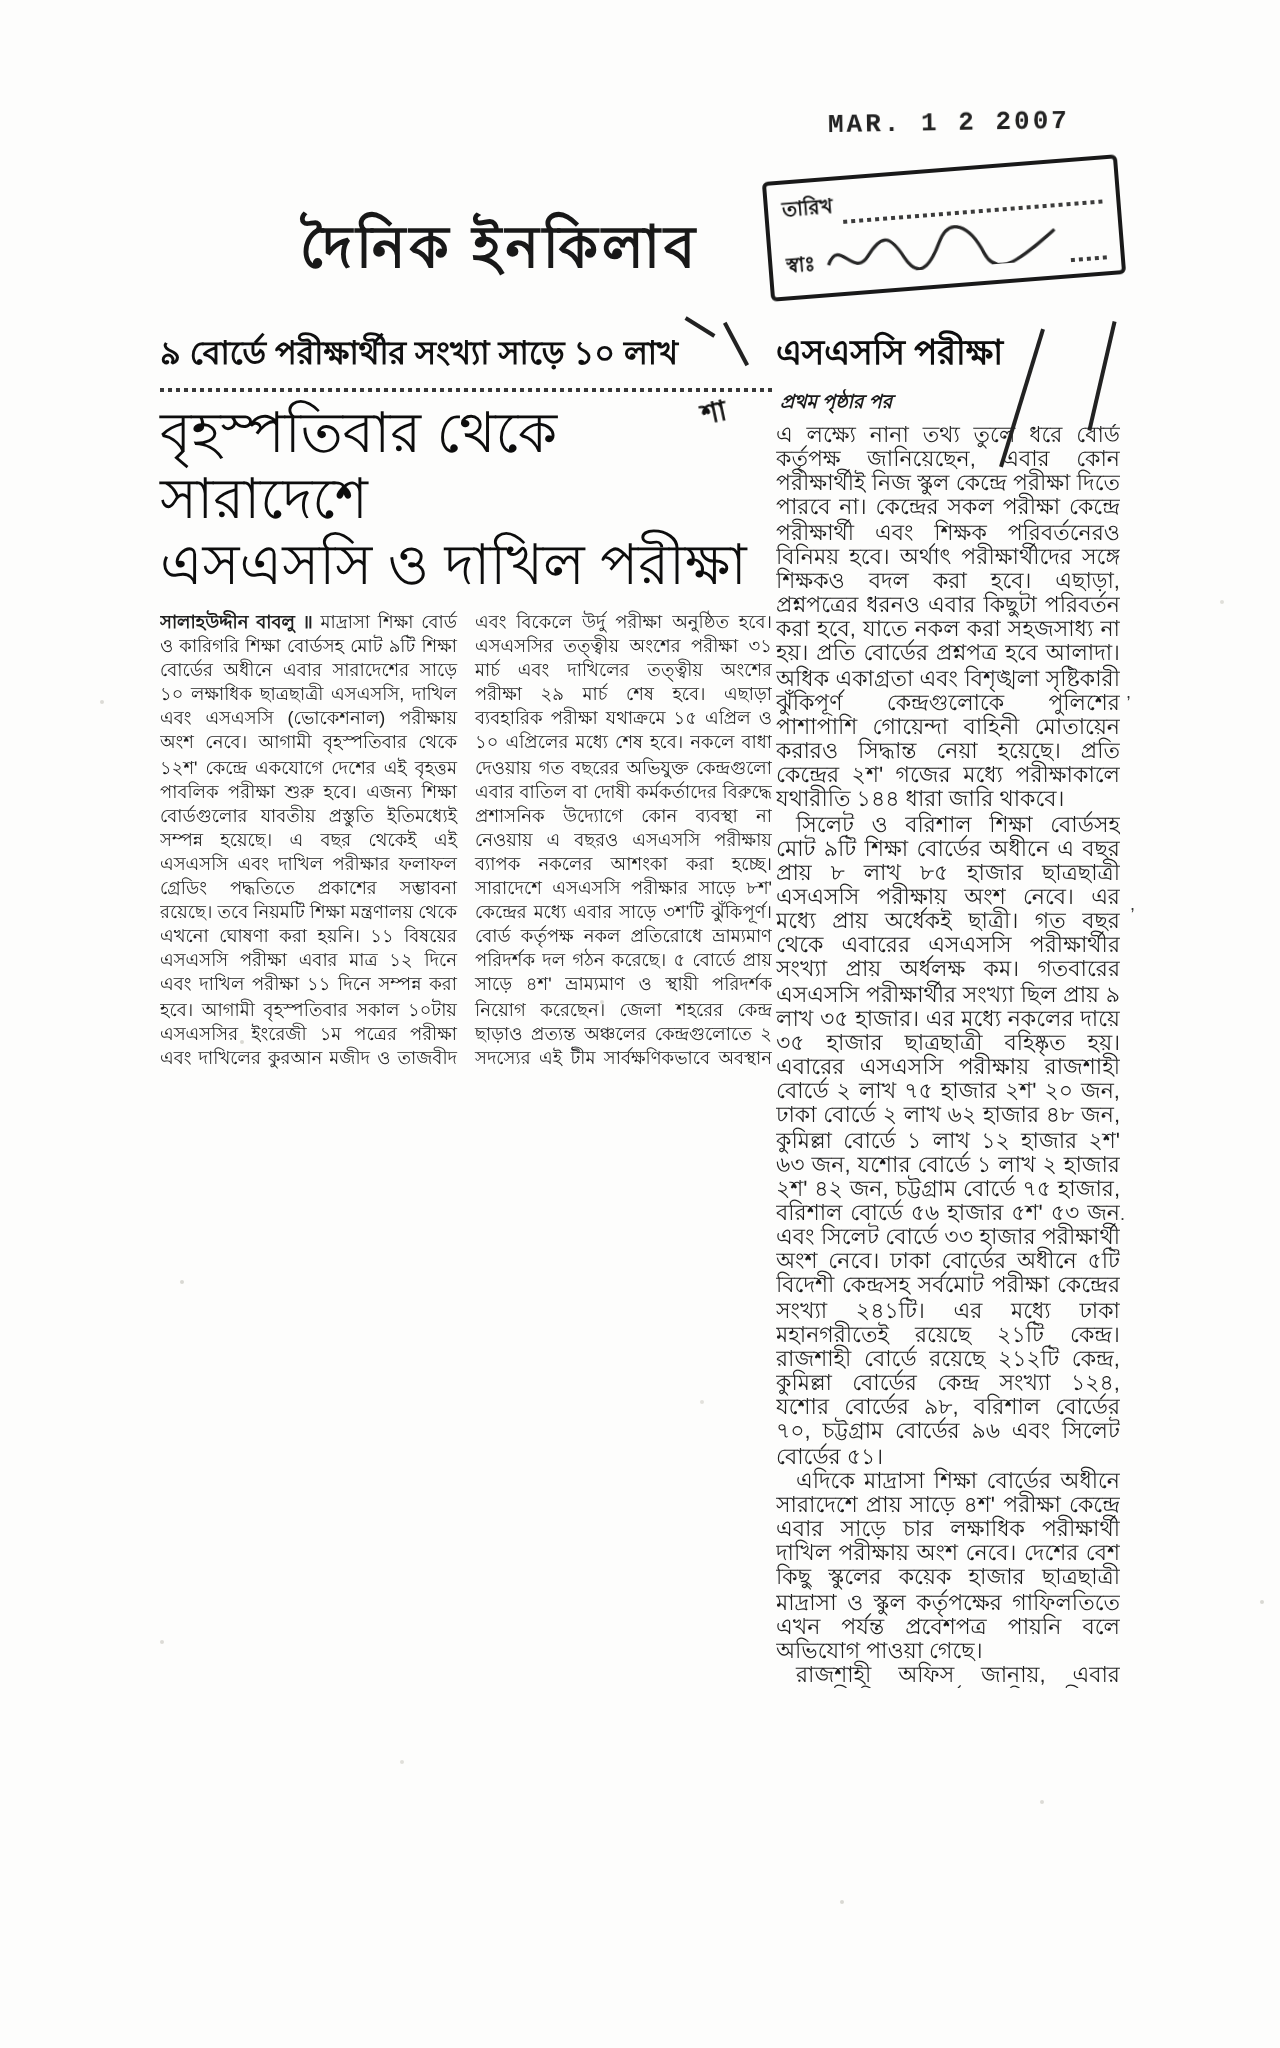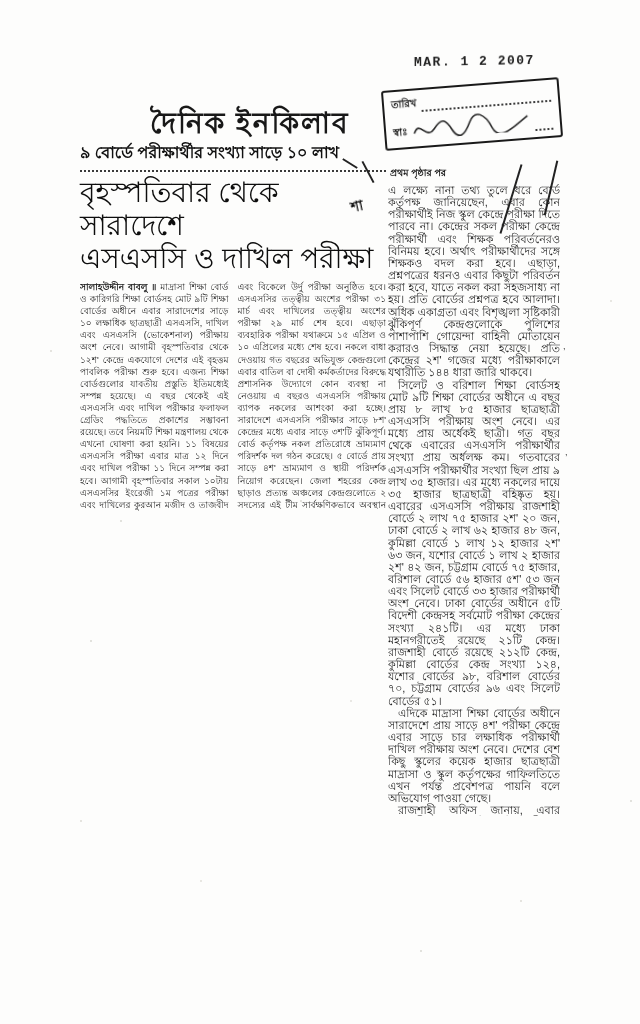--- a/index.html
+++ b/index.html
@@ -34,39 +34,39 @@
   .sig { position:relative; top:3px; }
 
   
   .masthead {
     position:absolute; left:150px; top:102px;
     font-size:28px; font-weight:700; letter-spacing:2px; color:#181818;
     transform:scaleY(1.04);
   }
 
   
-  .left-article { position:absolute; left:80px; top:140px; width:306px; }
+  .left-article { position:absolute; left:80px; top:164px; width:306px; }
   .kicker { font-size:16px; font-weight:700; white-space:nowrap; color:#101010; }
   .kicker-rule { margin-top:3px; border-top:2px dotted #3a3a3a; width:100%; }
   .headline {
     margin-top:4px; font-size:28px; line-height:33px; font-weight:400;
     color:#0d0d0d; white-space:pre-line;
   }
   .lbody {
     margin-top:6px; height:234px; overflow:hidden;
     column-count:2; column-gap:9px;
     font-size:9px; line-height:12.1px; text-align:justify; color:#1e1e1e;
   }
   .lbody p { margin:0; }
   .byline { font-weight:700;margin-top:29px; }
 
   
   .right-article { position:absolute; left:388px; top:163px; width:172px; }
   .rheader { font-size:17px; font-weight:700; color:#0e0e0e; white-space:nowrap; }
-  .rsub { font-size:9.5px; font-weight:700; margin:3px 0 3px 2px; }
+  .rsub { font-size:9.5px; font-weight:700; margin:3px 0 3px 2px;font-style:italic; }
   .rbody {
     font-size:11px; line-height:12.15px; text-align:justify; color:#1e1e1e;
     height:632px; overflow:hidden;
   }
   .rbody p { margin:0; }
   .rbody p + p { text-indent:10px; }
 
   
   .cutmark { position:absolute; background:#222; width:2px; }
   .cut-a { left:510px; top:163px; height:72px; transform:rotate(17deg); }
@@ -122,20 +122,21 @@
     <div class="kicker-rule"></div>
     <div class="headline">বৃহস্পতিবার থেকে সারাদেশে
 এসএসসি ও দাখিল পরীক্ষা</div>
     <div class="lbody">
       <p><span class="byline">সালাহউদ্দীন বাবলু ॥</span><span> মাদ্রাসা শিক্ষা বোর্ড ও কারিগরি শিক্ষা বোর্ডসহ মোট ৯টি শিক্ষা বোর্ডের অধীনে এবার সারাদেশের সাড়ে ১০ লক্ষাধিক ছাত্রছাত্রী এসএসসি, দাখিল এবং এসএসসি (ভোকেশনাল) পরীক্ষায় অংশ নেবে। আগামী বৃহস্পতিবার থেকে ১২শ' কেন্দ্রে একযোগে দেশের এই বৃহত্তম পাবলিক পরীক্ষা শুরু হবে। এজন্য শিক্ষা বোর্ডগুলোর যাবতীয় প্রস্তুতি ইতিমধ্যেই সম্পন্ন হয়েছে। এ বছর থেকেই এই এসএসসি এবং দাখিল পরীক্ষার ফলাফল গ্রেডিং পদ্ধতিতে প্রকাশের সম্ভাবনা রয়েছে। তবে নিয়মটি শিক্ষা মন্ত্রণালয় থেকে এখনো ঘোষণা করা হয়নি। ১১ বিষয়ের এসএসসি পরীক্ষা এবার মাত্র ১২ দিনে এবং দাখিল পরীক্ষা ১১ দিনে সম্পন্ন করা হবে। আগামী বৃহস্পতিবার সকাল ১০টায় এসএসসির ইংরেজী ১ম পত্রের পরীক্ষা এবং দাখিলের কুরআন মজীদ ও তাজবীদ এবং বিকেলে উর্দু পরীক্ষা অনুষ্ঠিত হবে। এসএসসির তত্ত্বীয় অংশের পরীক্ষা ৩১ মার্চ এবং দাখিলের তত্ত্বীয় অংশের পরীক্ষা ২৯ মার্চ শেষ হবে। এছাড়া ব্যবহারিক পরীক্ষা যথাক্রমে ১৫ এপ্রিল ও ১০ এপ্রিলের মধ্যে শেষ হবে। নকলে বাধা দেওয়ায় গত বছরের অভিযুক্ত কেন্দ্রগুলো এবার বাতিল বা দোষী কর্মকর্তাদের বিরুদ্ধে প্রশাসনিক উদ্যোগে কোন ব্যবস্থা না নেওয়ায় এ বছরও এসএসসি পরীক্ষায় ব্যাপক নকলের আশংকা করা হচ্ছে। সারাদেশে এসএসসি পরীক্ষার সাড়ে ৮শ' কেন্দ্রের মধ্যে এবার সাড়ে ৩শ'টি ঝুঁকিপূর্ণ। বোর্ড কর্তৃপক্ষ নকল প্রতিরোধে ভ্রাম্যমাণ পরিদর্শক দল গঠন করেছে। ৫ বোর্ডে প্রায় সাড়ে ৪শ' ভ্রাম্যমাণ ও স্থায়ী পরিদর্শক নিয়োগ করেছেন। জেলা শহরের কেন্দ্র ছাড়াও প্রত্যন্ত অঞ্চলের কেন্দ্রগুলোতে ২ সদস্যের এই টীম সার্বক্ষণিকভাবে অবস্থান নিয়ে তারা নকলবাজদের বিরুদ্ধে ব্যবস্থা নেবে।</span></p>
 
     </div>
   </div>
 
   <div class="right-article scanish">
+    <div class="rheader">এসএসসি পরীক্ষা</div>
     <div class="rsub">প্রথম পৃষ্ঠার পর</div>
     <div class="rbody">
       <p>এ লক্ষ্যে নানা তথ্য তুলে ধরে বোর্ড কর্তৃপক্ষ জানিয়েছেন, এবার কোন পরীক্ষার্থীই নিজ স্কুল কেন্দ্রে পরীক্ষা দিতে পারবে না। কেন্দ্রের সকল পরীক্ষা কেন্দ্রে পরীক্ষার্থী এবং শিক্ষক পরিবর্তনেরও বিনিময় হবে। অর্থাৎ পরীক্ষার্থীদের সঙ্গে শিক্ষকও বদল করা হবে। এছাড়া, প্রশ্নপত্রের ধরনও এবার কিছুটা পরিবর্তন করা হবে, যাতে নকল করা সহজসাধ্য না হয়। প্রতি বোর্ডের প্রশ্নপত্র হবে আলাদা। অধিক একাগ্রতা এবং বিশৃঙ্খলা সৃষ্টিকারী ঝুঁকিপূর্ণ কেন্দ্রগুলোকে পুলিশের পাশাপাশি গোয়েন্দা বাহিনী মোতায়েন করারও সিদ্ধান্ত নেয়া হয়েছে। প্রতি কেন্দ্রের ২শ' গজের মধ্যে পরীক্ষাকালে যথারীতি ১৪৪ ধারা জারি থাকবে।</p>
       <p>সিলেট ও বরিশাল শিক্ষা বোর্ডসহ মোট ৯টি শিক্ষা বোর্ডের অধীনে এ বছর প্রায় ৮ লাখ ৮৫ হাজার ছাত্রছাত্রী এসএসসি পরীক্ষায় অংশ নেবে। এর মধ্যে প্রায় অর্ধেকই ছাত্রী। গত বছর থেকে এবারের এসএসসি পরীক্ষার্থীর সংখ্যা প্রায় অর্ধলক্ষ কম। গতবারের এসএসসি পরীক্ষার্থীর সংখ্যা ছিল প্রায় ৯ লাখ ৩৫ হাজার। এর মধ্যে নকলের দায়ে ৩৫ হাজার ছাত্রছাত্রী বহিষ্কৃত হয়। এবারের এসএসসি পরীক্ষায় রাজশাহী বোর্ডে ২ লাখ ৭৫ হাজার ২শ' ২০ জন, ঢাকা বোর্ডে ২ লাখ ৬২ হাজার ৪৮ জন, কুমিল্লা বোর্ডে ১ লাখ ১২ হাজার ২শ' ৬৩ জন, যশোর বোর্ডে ১ লাখ ২ হাজার ২শ' ৪২ জন, চট্টগ্রাম বোর্ডে ৭৫ হাজার, বরিশাল বোর্ডে ৫৬ হাজার ৫শ' ৫৩ জন এবং সিলেট বোর্ডে ৩৩ হাজার পরীক্ষার্থী অংশ নেবে। ঢাকা বোর্ডের অধীনে ৫টি বিদেশী কেন্দ্রসহ সর্বমোট পরীক্ষা কেন্দ্রের সংখ্যা ২৪১টি। এর মধ্যে ঢাকা মহানগরীতেই রয়েছে ২১টি কেন্দ্র। রাজশাহী বোর্ডে রয়েছে ২১২টি কেন্দ্র, কুমিল্লা বোর্ডের কেন্দ্র সংখ্যা ১২৪, যশোর বোর্ডের ৯৮, বরিশাল বোর্ডের ৭০, চট্টগ্রাম বোর্ডের ৯৬ এবং সিলেট বোর্ডের ৫১।</p>
       <p>এদিকে মাদ্রাসা শিক্ষা বোর্ডের অধীনে সারাদেশে প্রায় সাড়ে ৪শ' পরীক্ষা কেন্দ্রে এবার সাড়ে চার লক্ষাধিক পরীক্ষার্থী দাখিল পরীক্ষায় অংশ নেবে। দেশের বেশ কিছু স্কুলের কয়েক হাজার ছাত্রছাত্রী মাদ্রাসা ও স্কুল কর্তৃপক্ষের গাফিলতিতে এখন পর্যন্ত প্রবেশপত্র পায়নি বলে অভিযোগ পাওয়া গেছে।</p>
       <p>রাজশাহী অফিস জানায়, এবার রাজশাহী শিক্ষা বোর্ডে মাধ্যমিক পরীক্ষায় রেকর্ড সংখ্যক পরীক্ষার্থী অংশ নিচ্ছে। এসএসসি পরীক্ষার্থীর সংখ্যা হলো ২ লাখ ৭৫ হাজার ৩শ' ২০ জন। এর মধ্যে বিজ্ঞান বিভাগে ৯৭ হাজার ৮শ' ৬৫ জন, মানবিক বিভাগে ১ লাখ ৬৬ হাজার ৯শ' ৬৬ জন ও বাণিজ্য বিভাগে ৮ হাজার ৬শ' ২০ জন। এসব পরীক্ষার্থী ১শ' ২৬টি কেন্দ্রে পরীক্ষায় অংশ নেবে।</p>
     </div>
   </div>
 
   <div class="cutmark cut-a"></div>

